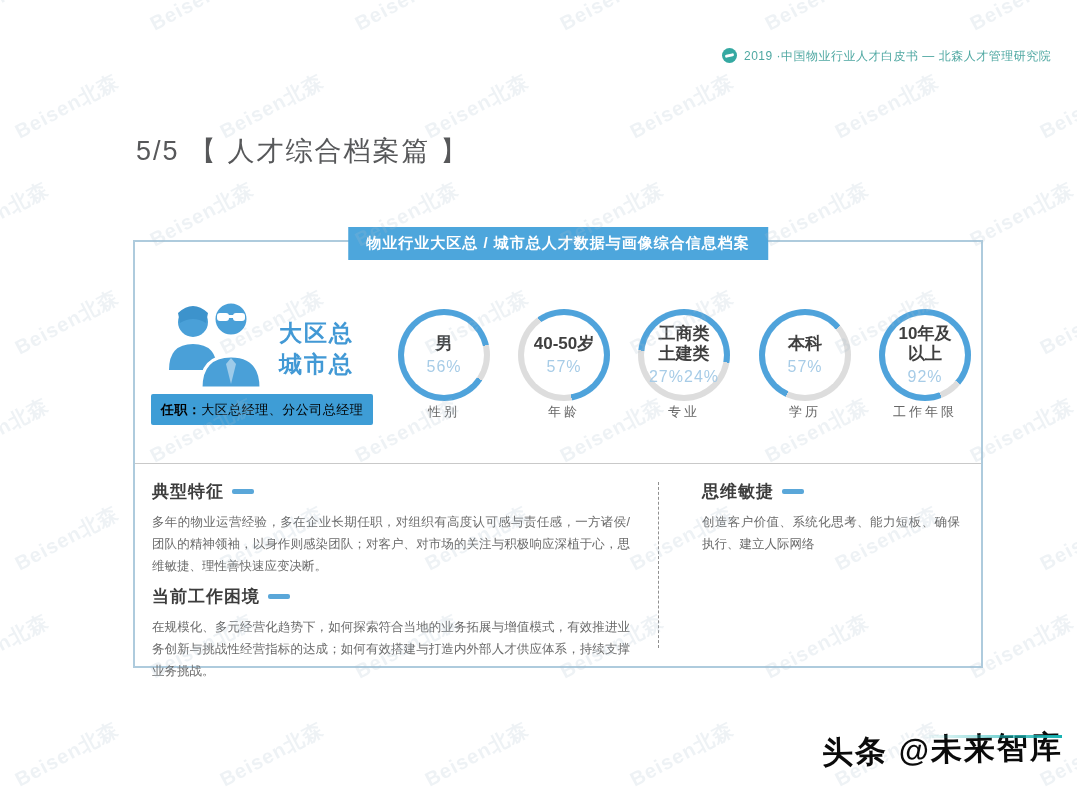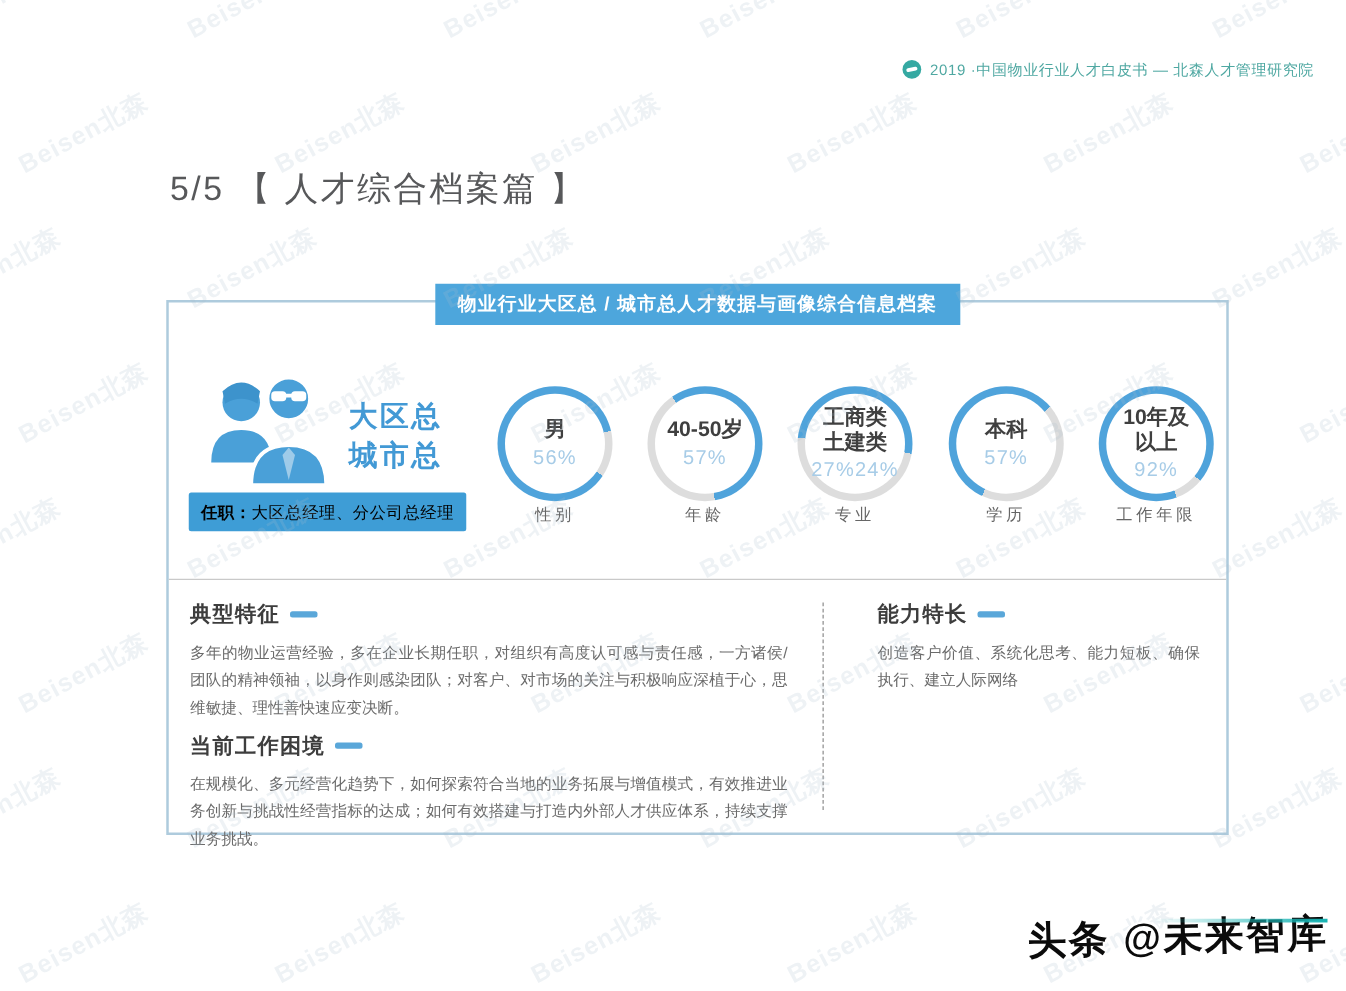--- a/index.html
+++ b/index.html
@@ -212,21 +212,21 @@
   <div class="section" style="left:17px;top:238px;width:478px;">
     <div class="sec-title">
       <span>典型特征</span>
       <span class="sec-dash"></span>
     </div>
     <div class="sec-body">多年的物业运营经验，多在企业长期任职，对组织有高度认可感与责任感，一方诸侯/团队的精神领袖，以身作则感染团队；对客户、对市场的关注与积极响应深植于心，思维敏捷、理性善快速应变决断。</div>
   </div>
 
   <div class="section" style="left:567px;top:238px;width:258px;">
     <div class="sec-title">
-      <span>能力特长</span>
+      <span>思维敏捷</span>
       <span class="sec-dash"></span>
     </div>
     <div class="sec-body">创造客户价值、系统化思考、能力短板、确保执行、建立人际网络</div>
   </div>
 
   <div class="section" style="left:567px;top:343px;width:258px;">
   </div>
 </div>
 
 <div class="footer-line"></div>

